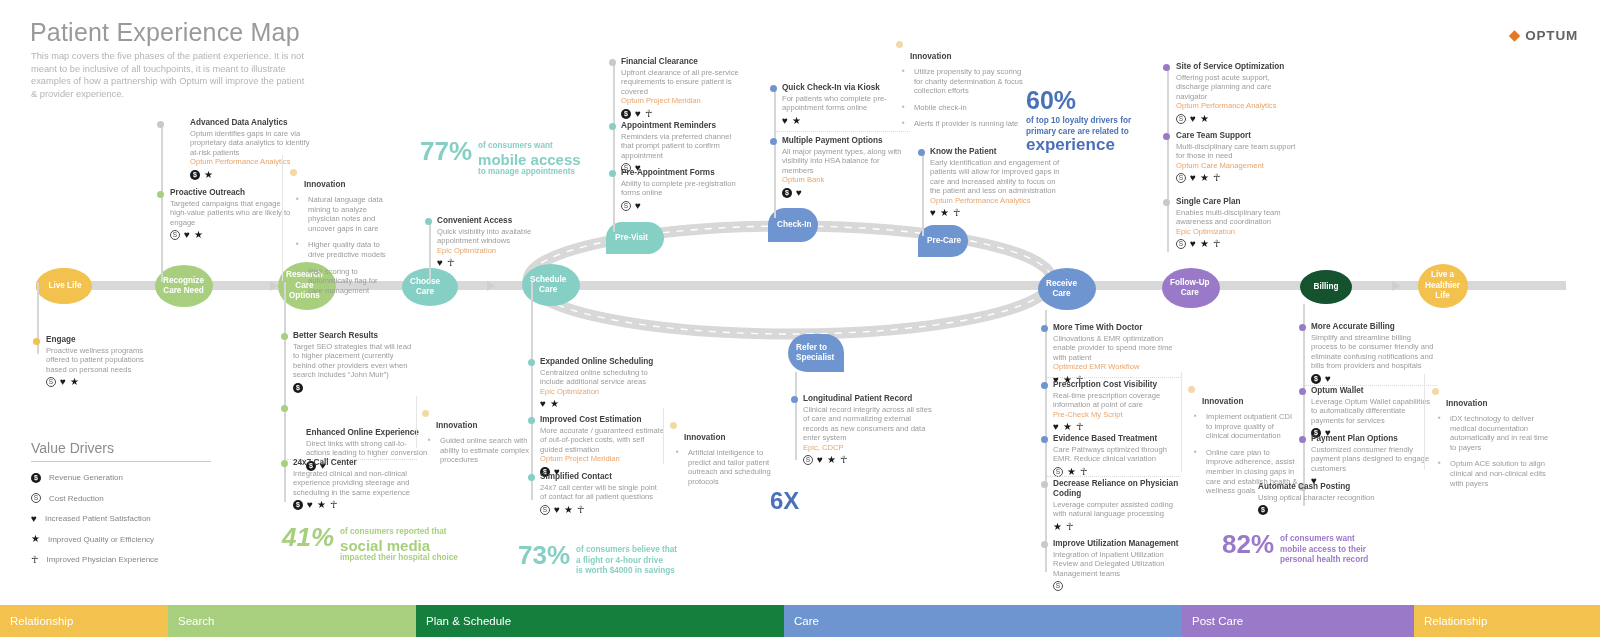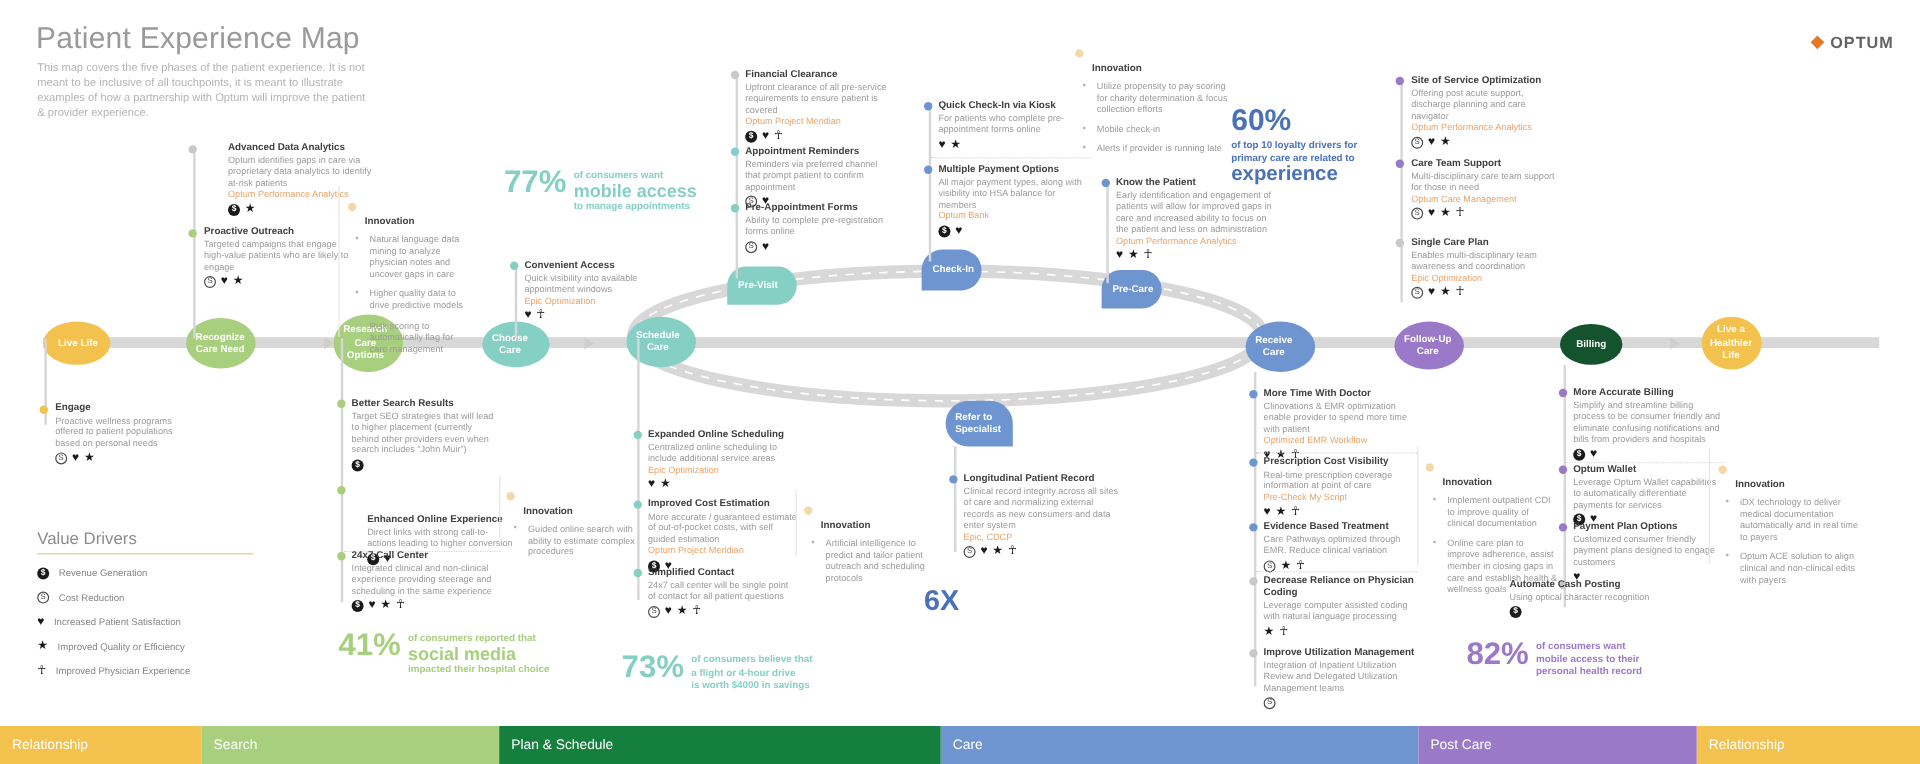--- a/index.html
+++ b/index.html
@@ -610,21 +610,21 @@
   <div class="stat" style="left:1026px;top:88px;flex-direction:column;">
     <span class="num" style="font-size:25px;color:#4a72b8;">60%</span>
     <span class="txt" style="color:#4a72b8;margin-left:0;">
       <span>of top 10 loyalty drivers for</span><br>
       <span>primary care are related to</span>
       <span class="big" style="font-size:17px;">experience</span>
     </span>
   </div>
 
   <div class="stat" style="left:282px;top:524px;">
-    <span class="num" style="font-size:26px;color:#a8cf7e;">41%</span>
+    <span class="num" style="font-size:26px;color:#a8cf7e;font-style:italic;">41%</span>
     <span class="txt" style="color:#a8cf7e;">
       <span>of consumers reported that</span><br>
       <span class="big">social media</span>
       <span>impacted their hospital choice</span>
     </span>
   </div>
 
   <div class="stat" style="left:518px;top:542px;">
     <span class="num" style="font-size:26px;color:#86cfc4;">73%</span>
     <span class="txt" style="color:#86cfc4;">

